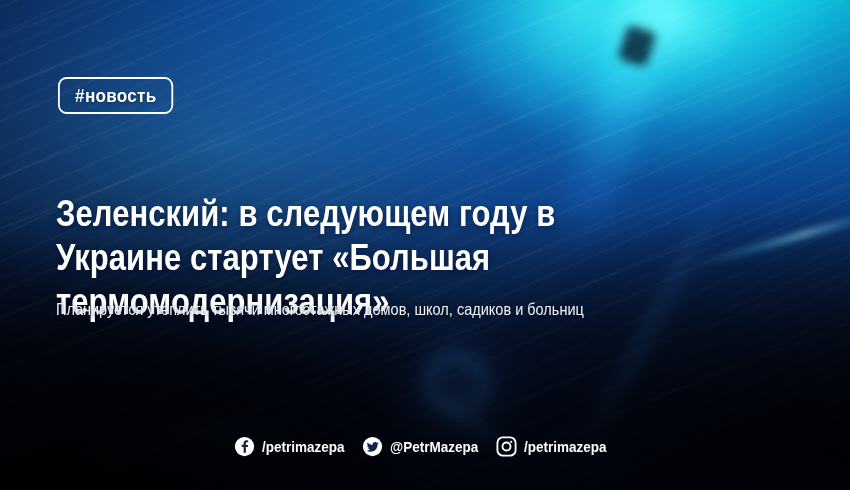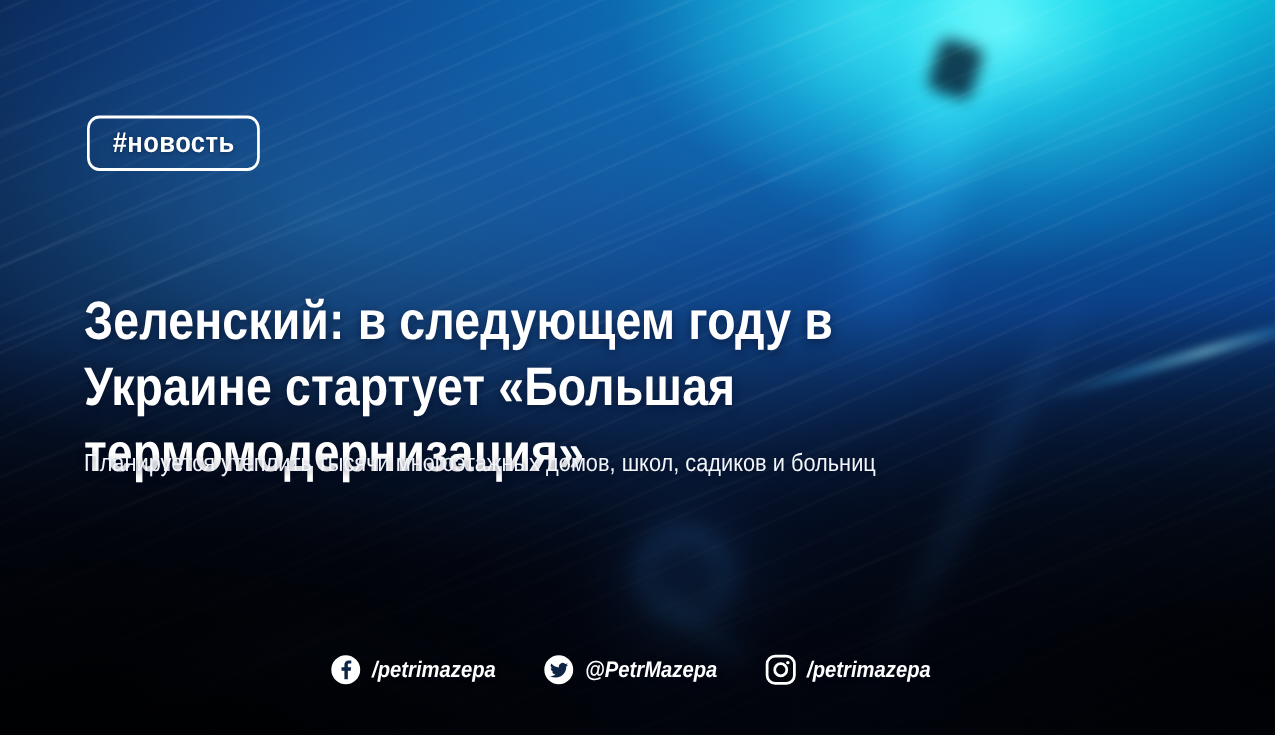--- a/index.html
+++ b/index.html
@@ -283,22 +283,21 @@
   }
 
   .social {
     position: absolute;
     left: 0;
     right: 0;
     top: 436px;
     display: flex;
     justify-content: center;
     align-items: center;
-    gap: 22px;
-    font-style: italic;
+    gap: 8px;
   }
   .social-item {
     display: flex;
     align-items: center;
     gap: 7px;
   }
   .social-item .handle {
     color: #ffffff;
     font-size: 15px;
     font-weight: 700;

